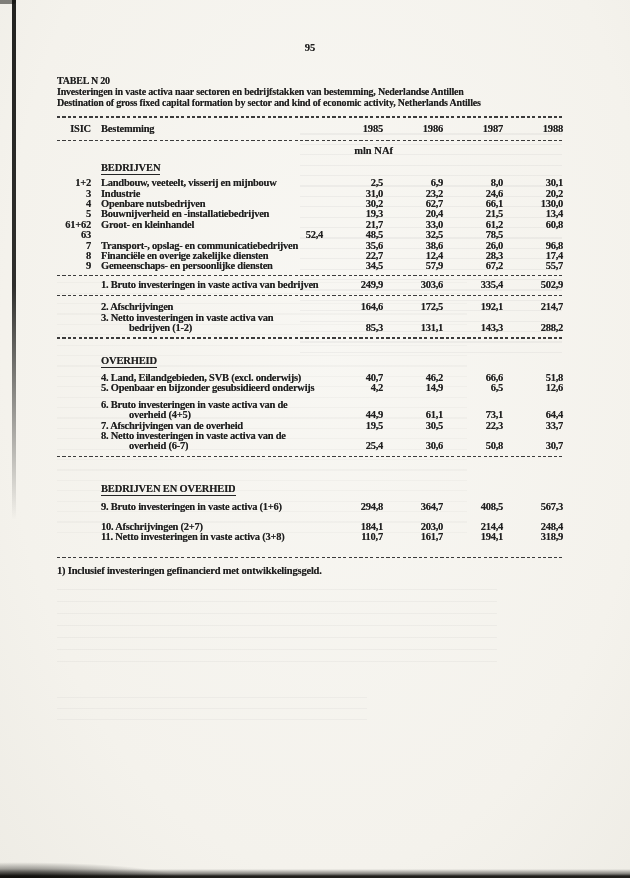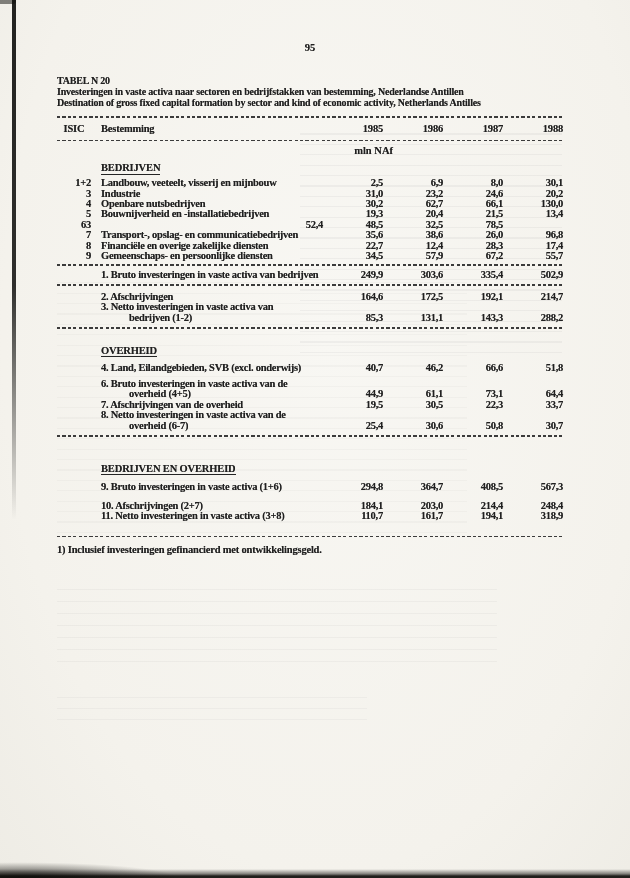--- a/index.html
+++ b/index.html
@@ -15,21 +15,21 @@
   .pageno { text-align:center; font-size:10.5px; margin-bottom:22px; }
   .tabid, .title { font-size:10px; line-height:11px; letter-spacing:-0.2px; white-space:nowrap; }
   .rule { height:1.6px; background:repeating-linear-gradient(90deg,#3b3b3b 0 3.2px, transparent 3.2px 5.4px); }
   .topthick { margin-top:8px; }
   .midrule { margin-top:5px; }
   .grid { display:grid; grid-template-columns:34px minmax(0,1fr) 60px 60px 60px 60px; }
   .headrow { margin-top:5px; height:12px; font-size:10.5px; letter-spacing:-0.2px; }
   .unitrow { margin-top:4px; height:11px; font-size:10.5px; }
   .unit { position:relative; left:10px; }
   .isic { text-align:right; white-space:nowrap; }
-  .hleft { text-align:center; }
+  .hleft { text-align:right; }
   .label { padding-left:10px; white-space:nowrap; }
   .label.indent { padding-left:38px; }
   .num { text-align:right; white-space:nowrap; }
   .trow { height:10.4px; line-height:10.6px; font-size:10.5px; letter-spacing:-0.25px; }
   .secrow { height:12px; font-size:10.5px; padding-left:44px; letter-spacing:-0.15px; }
   .section { display:inline-block; border-bottom:1px solid #242424; padding-bottom:.5px; }
   .endrule { margin-top:14px; }
   .footnote { margin-top:7px; font-size:10.5px; letter-spacing:-0.2px; white-space:nowrap; }
 
   
@@ -123,20 +123,28 @@
         </div>
         <div class="grid trow">
           <span class="isic">5</span>
           <span class="label">Bouwnijverheid en -installatiebedrijven</span>
           <span class="num">19,3</span>
           <span class="num">20,4</span>
           <span class="num">21,5</span>
           <span class="num">13,4</span>
         </div>
         <div class="grid trow">
+          <span class="isic">61+62</span>
+          <span class="label">Groot- en kleinhandel</span>
+          <span class="num">21,7</span>
+          <span class="num">33,0</span>
+          <span class="num">61,2</span>
+          <span class="num">60,8</span>
+        </div>
+        <div class="grid trow">
           <span class="isic">63</span>
           <span class="num">52,4</span>
           <span class="num">48,5</span>
           <span class="num">32,5</span>
           <span class="num">78,5</span>
         </div>
         <div class="grid trow">
           <span class="isic">7</span>
           <span class="label">Transport-, opslag- en communicatiebedrijven</span>
           <span class="num">35,6</span>
@@ -204,20 +212,28 @@
         <div class="secrow"><span class="section">OVERHEID</span></div>
         <div class="tgap" style="height: 6px;"></div>
         <div class="grid trow">
           <span class="isic"></span>
           <span class="label">4. Land, Eilandgebieden, SVB (excl. onderwijs)</span>
           <span class="num">40,7</span>
           <span class="num">46,2</span>
           <span class="num">66,6</span>
           <span class="num">51,8</span>
         </div>
+        <div class="grid trow">
+          <span class="isic"></span>
+          <span class="label">5. Openbaar en bijzonder gesubsidieerd onderwijs</span>
+          <span class="num">4,2</span>
+          <span class="num">14,9</span>
+          <span class="num">6,5</span>
+          <span class="num">12,6</span>
+        </div>
         <div class="tgap" style="height: 6px;"></div>
         <div class="grid trow">
           <span class="isic"></span>
           <span class="label">6. Bruto investeringen in vaste activa van de</span>
           <span class="num"></span>
           <span class="num"></span>
           <span class="num"></span>
           <span class="num"></span>
         </div>
         <div class="grid trow">

